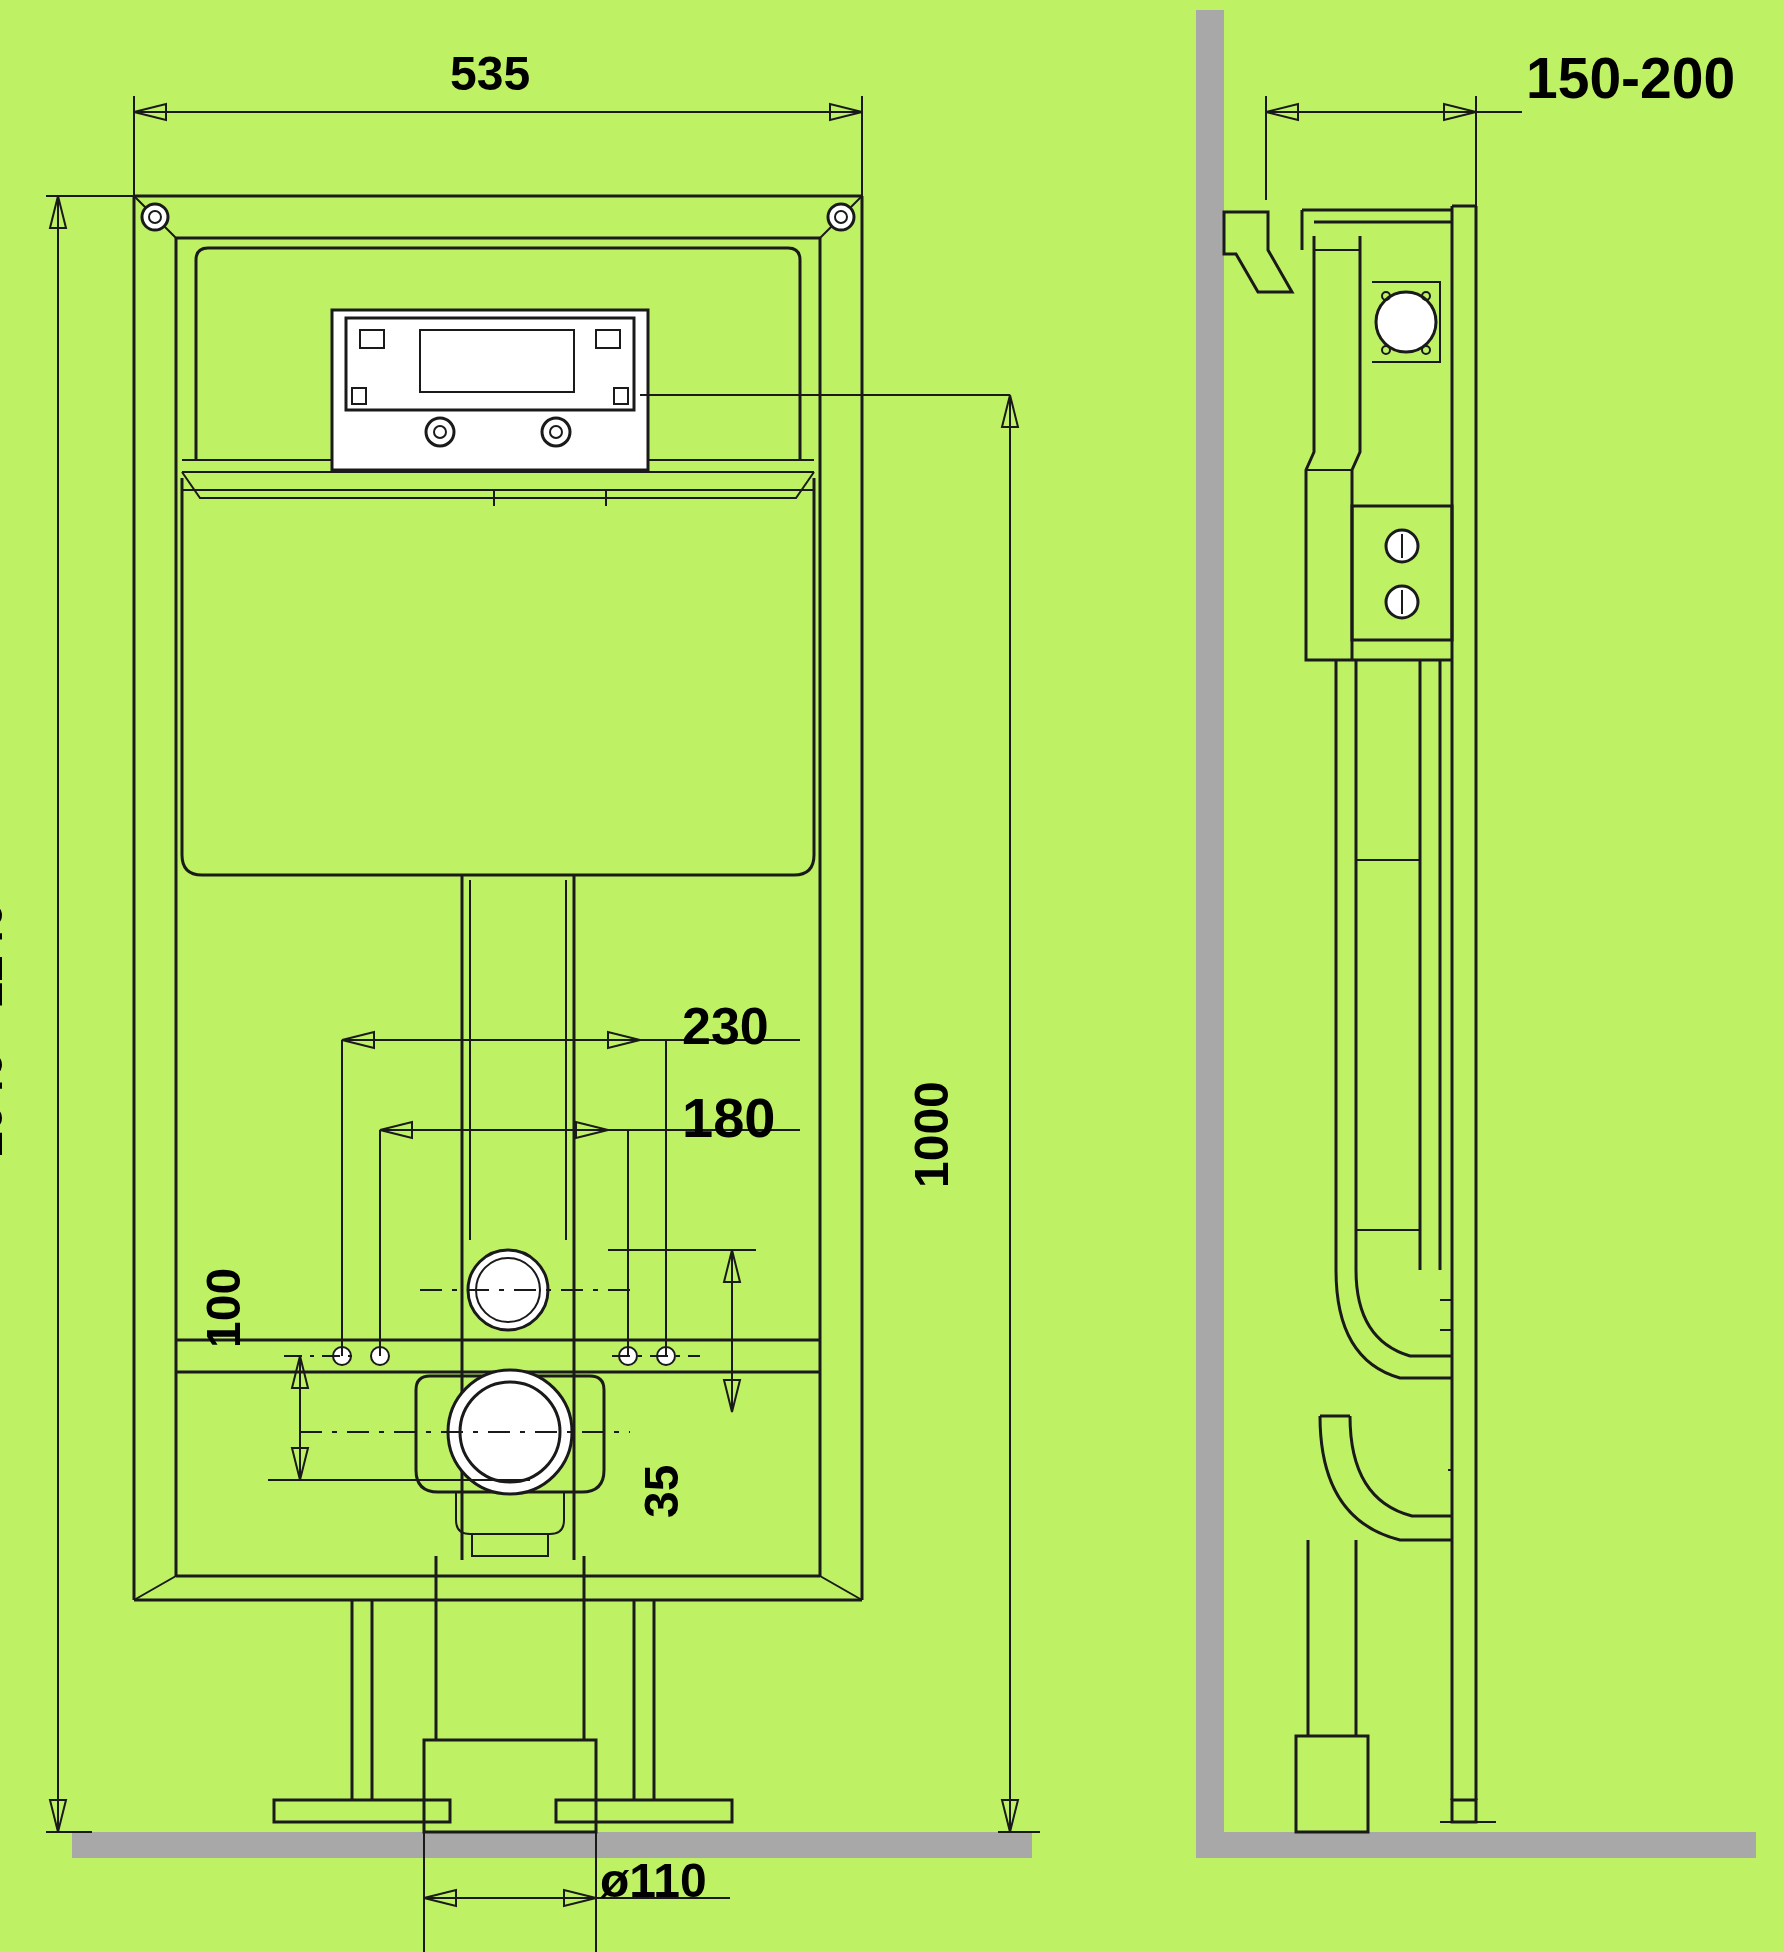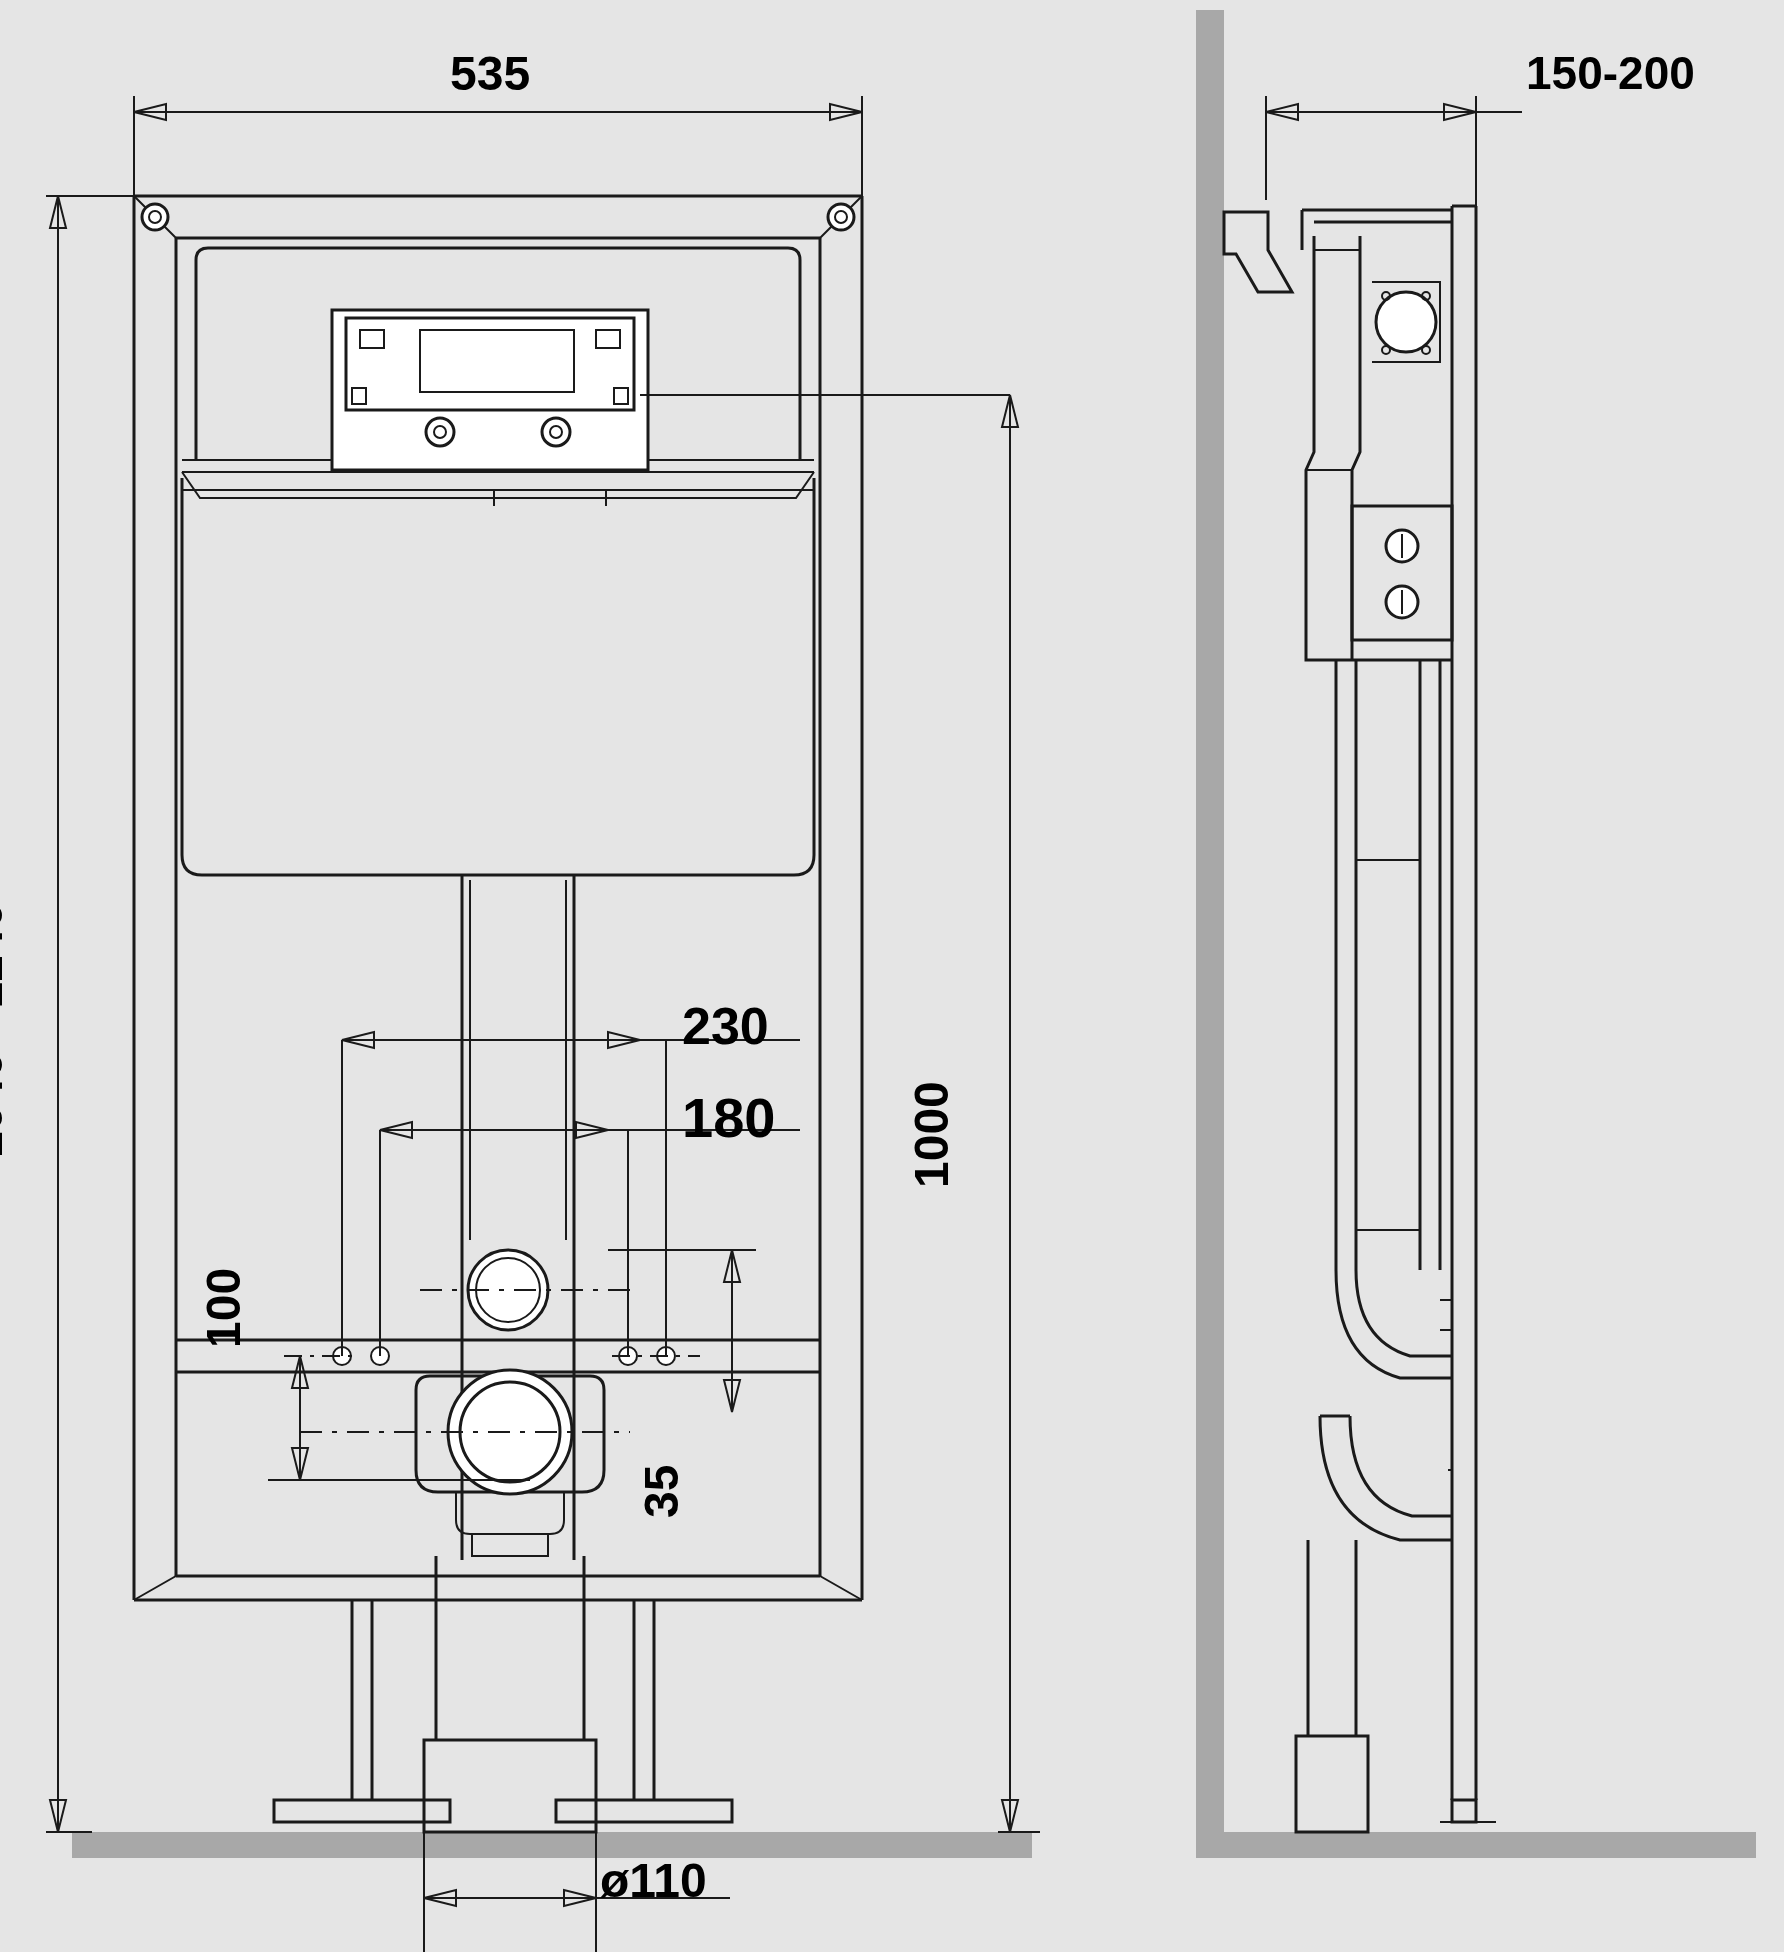--- a/index.html
+++ b/index.html
@@ -7,21 +7,21 @@
     padding: 0;
     background: #ffffff;
   }
   body {
     font-family: "Liberation Sans", sans-serif;
   }
   #sheet {
     position: relative;
     width: 1784px;
     height: 1952px;
-    background: #e5e5e5;
+    background: #bef264;
     overflow: hidden;
   }
   .dim-label {
     position: absolute;
     font-family: "Liberation Sans", sans-serif;
     font-weight: bold;
     color: #000000;
     white-space: nowrap;
     line-height: 1;
   }
@@ -254,15 +254,15 @@
   <div class="dim-label" style="left:682px; top:1000px; font-size:52px;">230</div>
 
   <div class="dim-label" style="left:682px; top:1090px; font-size:56px;">180</div>
 
   <div class="dim-label vert" style="left:248px; top:1300px; font-size:48px;">100</div>
 
   <div class="dim-label vert" style="left:686px; top:1470px; font-size:48px;">35</div>
 
   <div class="dim-label" style="left:600px; top:1857px; font-size:48px;">ø110</div>
 
-  <div class="dim-label" style="left:1526px; top:50px; font-size:46px;">150-200</div>
+  <div class="dim-label" style="left:1526px; top:50px; font-size:57px;">150-200</div>
 
 </div>
 
 </body></html>

